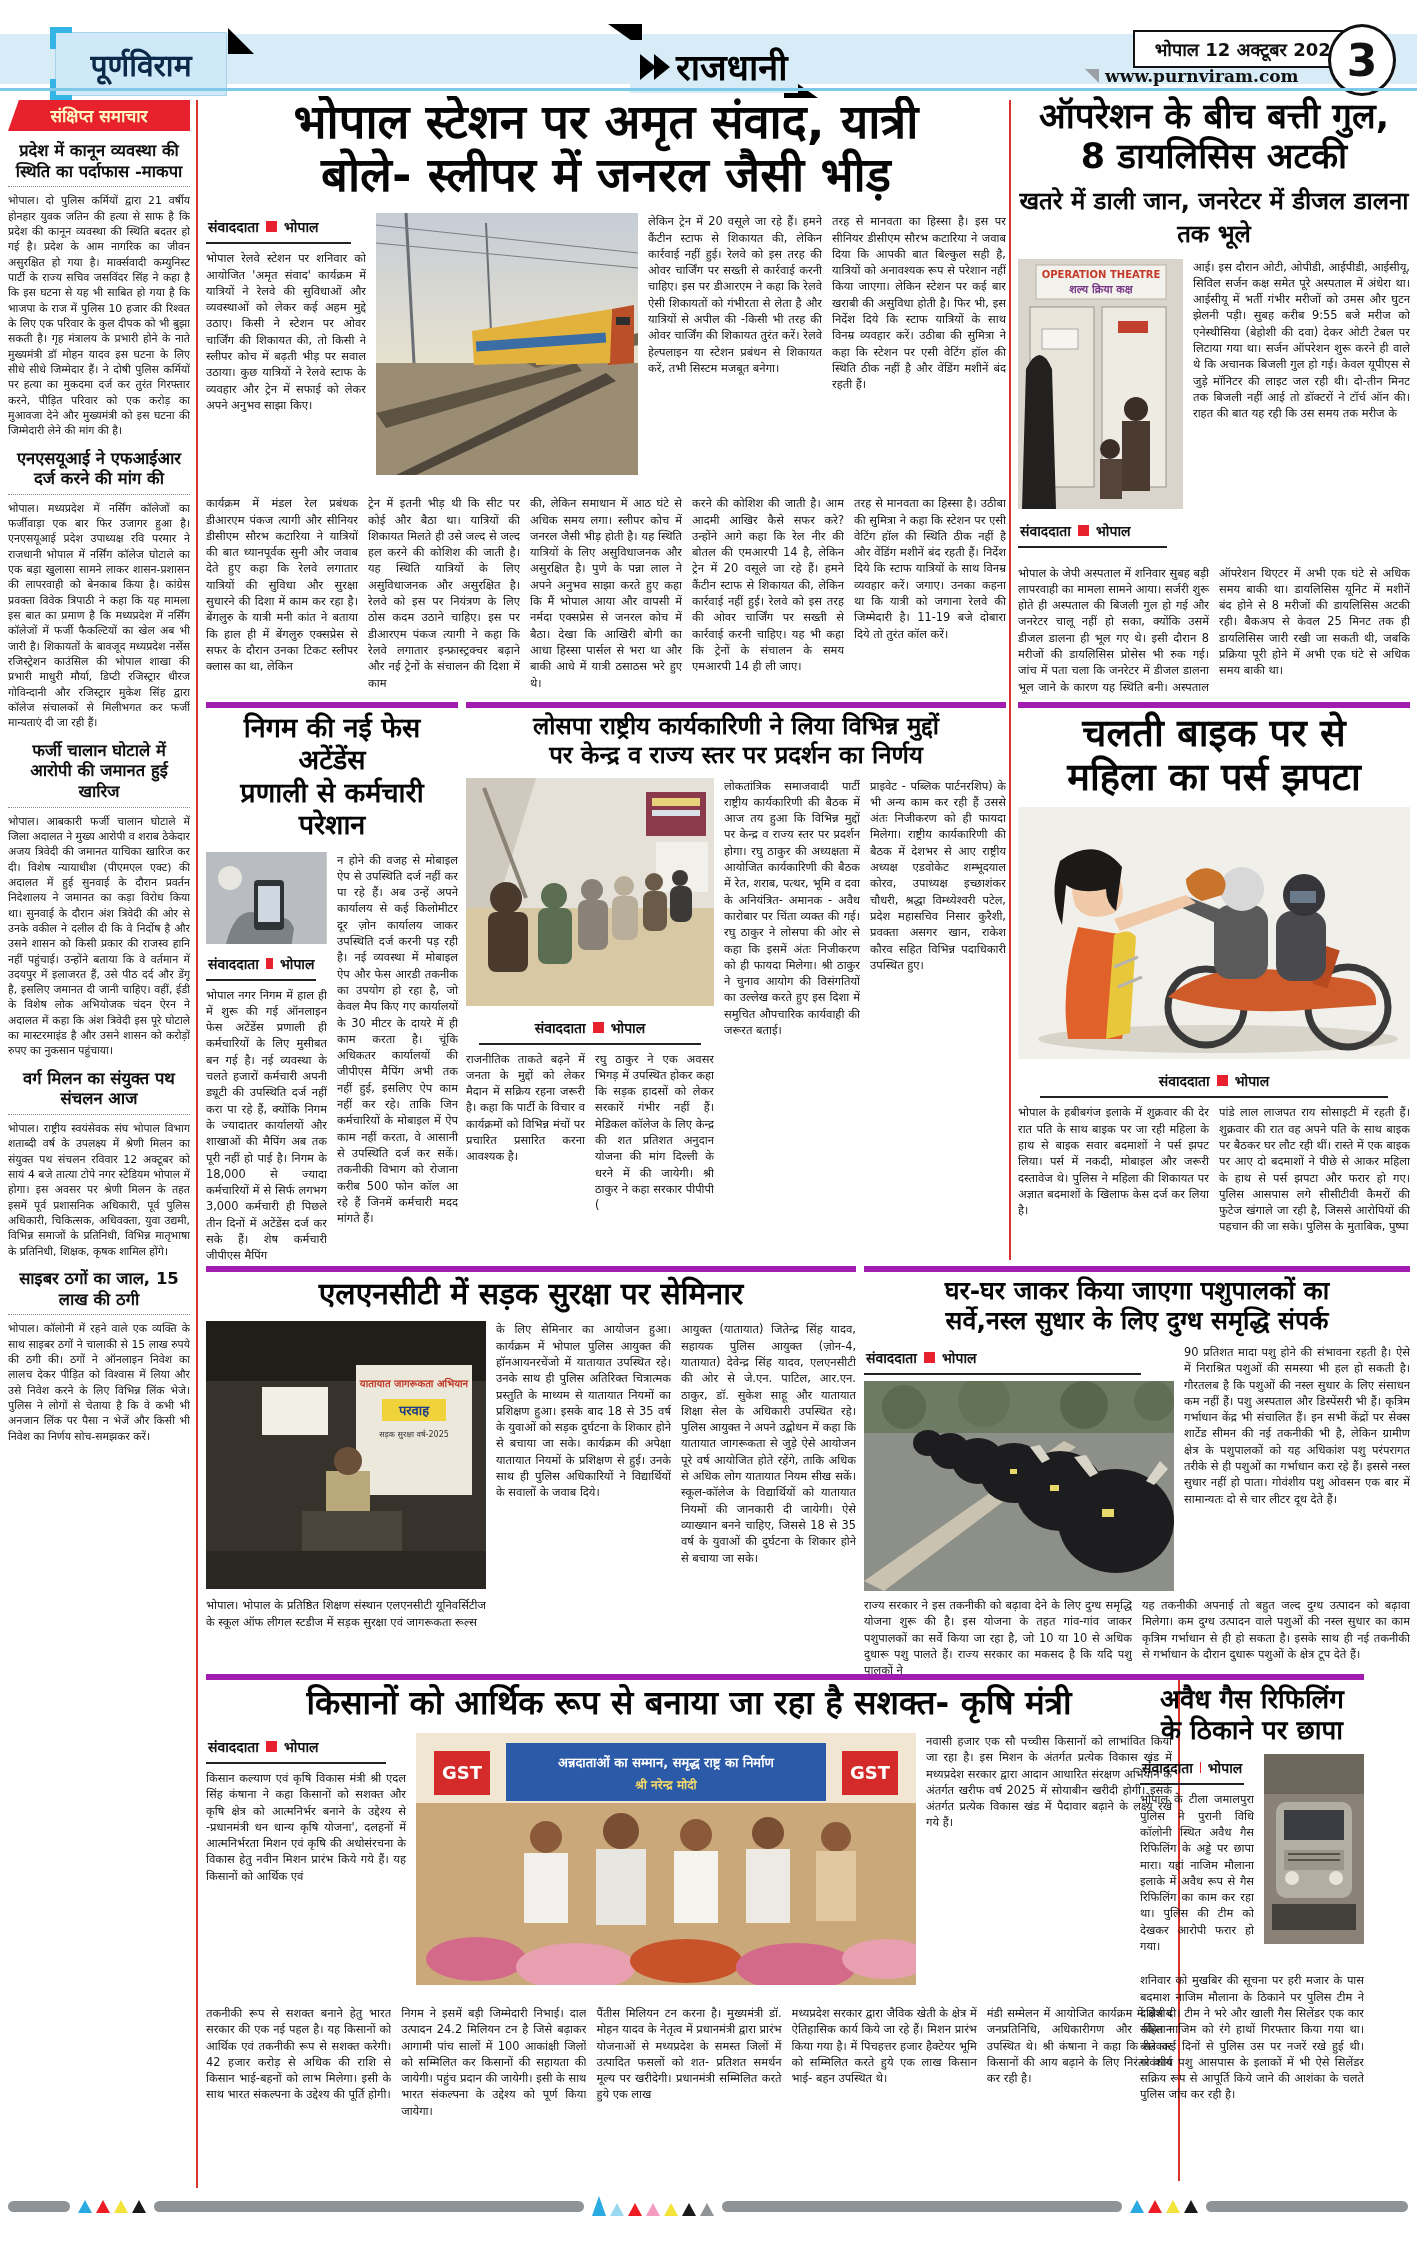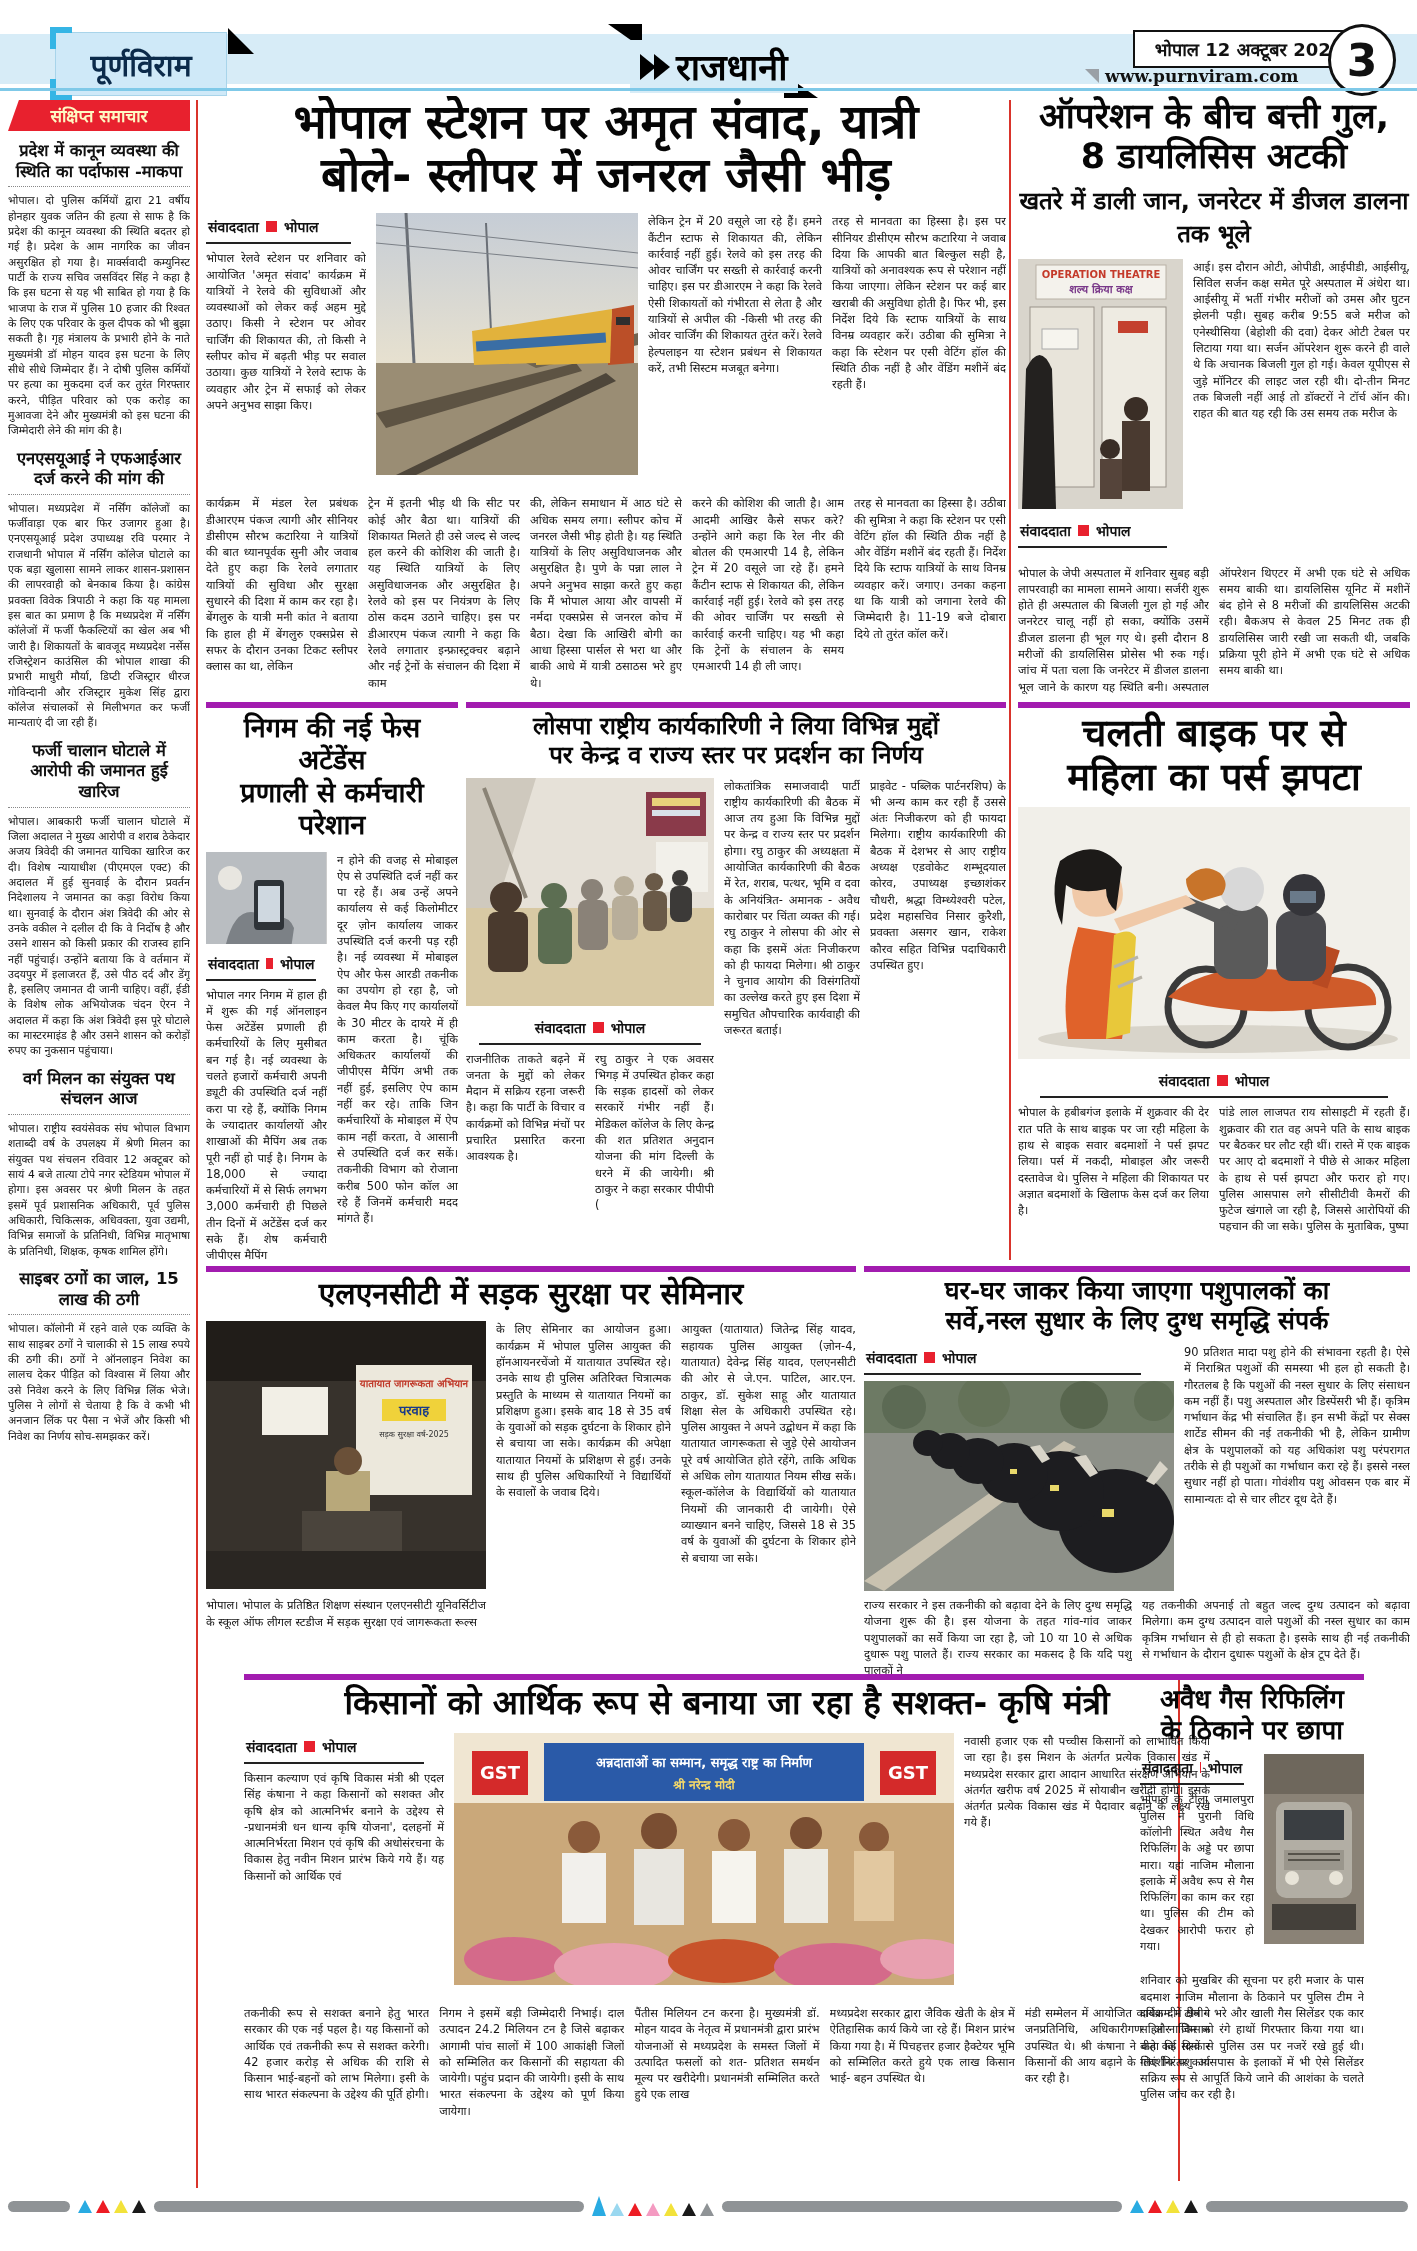--- a/index.html
+++ b/index.html
@@ -444,21 +444,21 @@
     <div class="cols" style="margin-top:6px;height:84px;">
       <div class="col">
           <div class="body">राज्य सरकार ने इस तकनीकी को बढ़ावा देने के लिए दुग्ध समृद्धि योजना शुरू की है। इस योजना के तहत गांव-गांव जाकर पशुपालकों का सर्वे किया जा रहा है, जो 10 या 10 से अधिक दुधारू पशु पालते हैं। राज्य सरकार का मकसद है कि यदि पशु पालकों ने</div>
         </div>
       <div class="col">
           <div class="body">यह तकनीकी अपनाई तो बहुत जल्द दुग्ध उत्पादन को बढ़ावा मिलेगा। कम दुग्ध उत्पादन वाले पशुओं की नस्ल सुधार का काम कृत्रिम गर्भाधान से ही हो सकता है। इसके साथ ही नई तकनीकी से गर्भाधान के दौरान दुधारू पशुओं के क्षेत्र टूप देते हैं।</div>
         </div>
     </div>
   </div>
 
-  <div class="band band-rule" style="left:206px;top:1674px;width:966px;height:506px;margin-left:38px;">
+  <div class="band band-rule" style="left:206px;top:1674px;width:966px;height:506px;">
     <div class="h-l" style="font-size:33px;">किसानों को आर्थिक रूप से बनाया जा रहा है सशक्त- कृषि मंत्री</div>
     <div class="cols" style="margin-top:10px;height:262px;">
       <div style="flex:0 0 200px;">
         <div class="byline">
           <span>संवाददाता</span>
             <span class="sq"></span>
             <span>भोपाल</span>
         </div>
         <div class="body">किसान कल्याण एवं कृषि विकास मंत्री श्री एदल सिंह कंषाना ने कहा किसानों को सशक्त और कृषि क्षेत्र को आत्मनिर्भर बनाने के उद्देश्य से -प्रधानमंत्री धन धान्य कृषि योजना', दलहनों में आत्मनिर्भरता मिशन एवं कृषि की अधोसंरचना के विकास हेतु नवीन मिशन प्रारंभ किये गये हैं। यह किसानों को आर्थिक एवं</div>
       </div>

